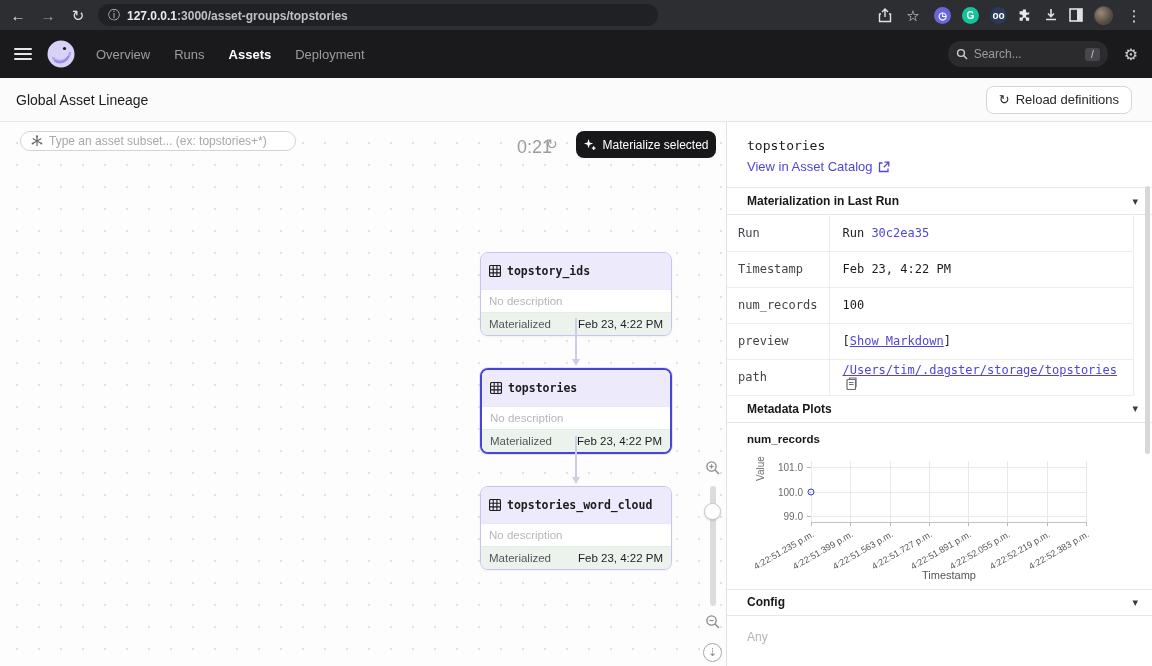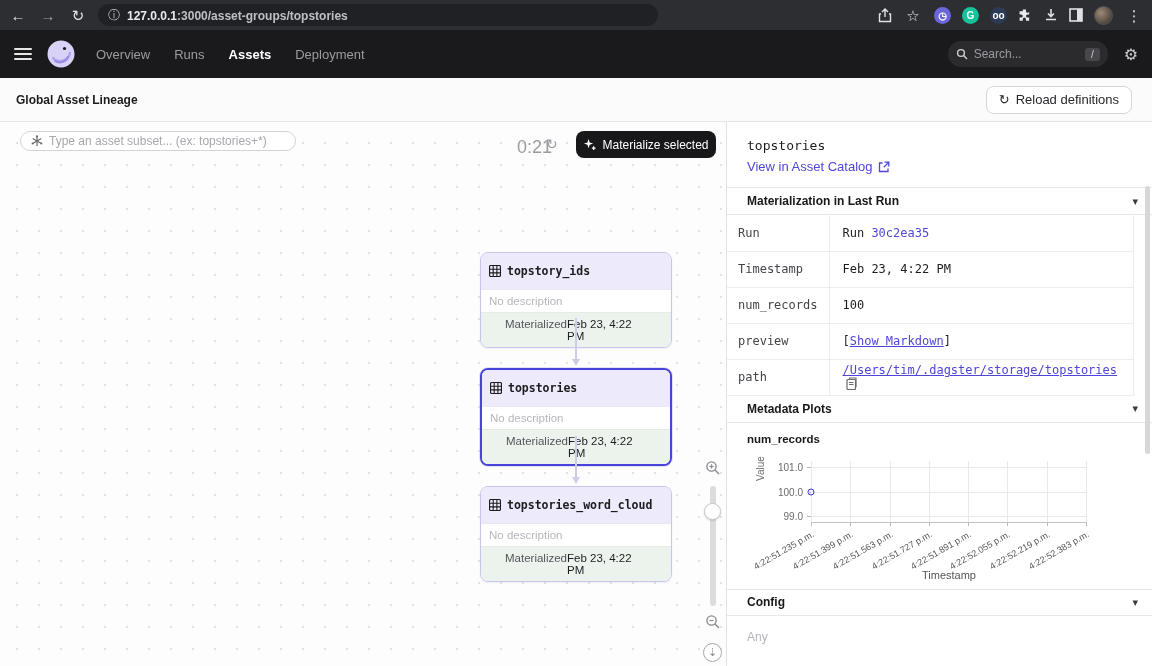--- a/index.html
+++ b/index.html
@@ -28,42 +28,42 @@
   .nav-item.active { color:#ffffff; font-weight:700; }
   .nav-right { margin-left:auto; display:flex; align-items:center; gap:16px; }
   .search-pill { width:160px; height:26px; background:#2b2b2e; border-radius:13px; display:flex; align-items:center; padding:0 8px; gap:6px; }
   .search-pill input { background:transparent; border:none; outline:none; color:#cfcfd4; font-size:12px; width:90px; font-family:"Liberation Sans",sans-serif; }
   .search-pill input::placeholder { color:#9b9ba2; }
   .slash-badge { margin-left:auto; background:#47474c; color:#cfcfd4; font-size:10px; border-radius:3px; padding:1px 6px; }
   .gear { color:#c9c9ce; font-size:16px; cursor:pointer; }
 
   
   .page-header { position:absolute; top:78px; left:0; width:1152px; height:44px; background:#fbfbfb; border-bottom:1px solid #e5e5e5; display:flex; align-items:center; padding:0 20px 0 16px; }
-  .page-title { font-size:12px; font-weight:700; color:#1c1c1e; }
+  .page-title { font-size:14px; font-weight:400; color:#1c1c1e; }
   .reload-btn { margin-left:auto; height:28px; display:flex; align-items:center; gap:6px; border:1px solid #d6d6d9; background:#fff; border-radius:8px; padding:0 12px; font-size:13px; color:#27272b; cursor:pointer; }
   .reload-btn .ri { font-size:13px; color:#27272b; }
 
   
   .canvas { position:absolute; top:122px; left:0; width:726px; height:544px;
     background-color:#fdfdfd;
     background-image:radial-gradient(circle, #e2e2e2 1.2px, transparent 1.4px);
     background-size:22px 22px; background-position:6px 10px; }
   .filter-input { position:absolute; left:20px; top:9px; width:276px; height:20px; background:#fff; border:1px solid #d4d4d8; border-radius:13px; display:flex; align-items:center; padding:0 10px; gap:6px; }
   .filter-input input { border:none; outline:none; font-size:12px; color:#3a3a40; width:220px; background:transparent; font-family:"Liberation Sans",sans-serif;}
   .filter-input input::placeholder { color:#a7a7ad; }
   .timer { position:absolute; left:517px; top:15px; font-size:18px; color:#9b9ba0; }
   .timer-refresh { position:absolute; left:546px; top:14px; font-size:14px; color:#9b9ba0; cursor:pointer; }
   .mat-btn { position:absolute; left:576px; top:9px; width:140px; height:27px; background:#18181a; color:#fff; border:none; border-radius:8px; font-size:12px; font-weight:500; display:flex; align-items:center; justify-content:center; gap:6px; cursor:pointer; }
 
   .asset-node { position:absolute; left:480px; width:192px; background:#fff; border:1px solid #c9c3ef; border-radius:8px; overflow:hidden; box-shadow:0 1px 2px rgba(80,70,200,0.08); cursor:pointer; }
   .asset-node.selected { border:2px solid #4844d9; box-shadow:0 0 0 1px rgba(72,68,217,0.15); }
   .an-head { background:#edebfb; padding:11px 8px; display:flex; align-items:center; gap:6px; }
   .an-name { font-family:"DejaVu Sans Mono","Liberation Mono",monospace; font-size:11.5px; color:#1c1c1e; font-weight:700; }
   .an-desc { padding:5px 8px; font-size:11.5px; color:#b6b6bc; border-top:1px solid #e9e7f6; background:#fff; }
-  .an-foot { padding:5px 24px; display:flex; justify-content:space-between; font-size:11.5px; border-top:1px solid #e4ecE4; background:#ecf3ec; }
+  .an-foot { padding:5px 8px; display:flex; justify-content:space-between; font-size:11.5px; border-top:1px solid #e4ecE4; background:#ecf3ec; }
   .an-status { color:#55555c; }
   .an-time { color:#1c1c22; }
   .edge { position:absolute; left:575px; width:2px; background:#cfcbe9; }
   .edge::after { content:""; position:absolute; bottom:-6px; left:-3px; border-left:4px solid transparent; border-right:4px solid transparent; border-top:7px solid #cfcbe9; }
   .slider-track { position:absolute; left:710px; top:364px; width:6px; height:120px; background:#dcdcdc; border-radius:3px; }
   .slider-handle { position:absolute; left:704px; top:381px; width:17px; height:17px; background:#fff; border:1px solid #c6c6c6; border-radius:50%; box-shadow:0 1px 2px rgba(0,0,0,0.15); cursor:grab; }
   .zc-btn { position:absolute; cursor:pointer; }
   .recenter { position:absolute; left:703px; top:521px; width:19px; height:19px; border:1.5px solid #a8a8ac; border-radius:50%; color:#8b8b90; font-size:11px; display:flex; align-items:center; justify-content:center; cursor:pointer; background:#fff;}
 
   

